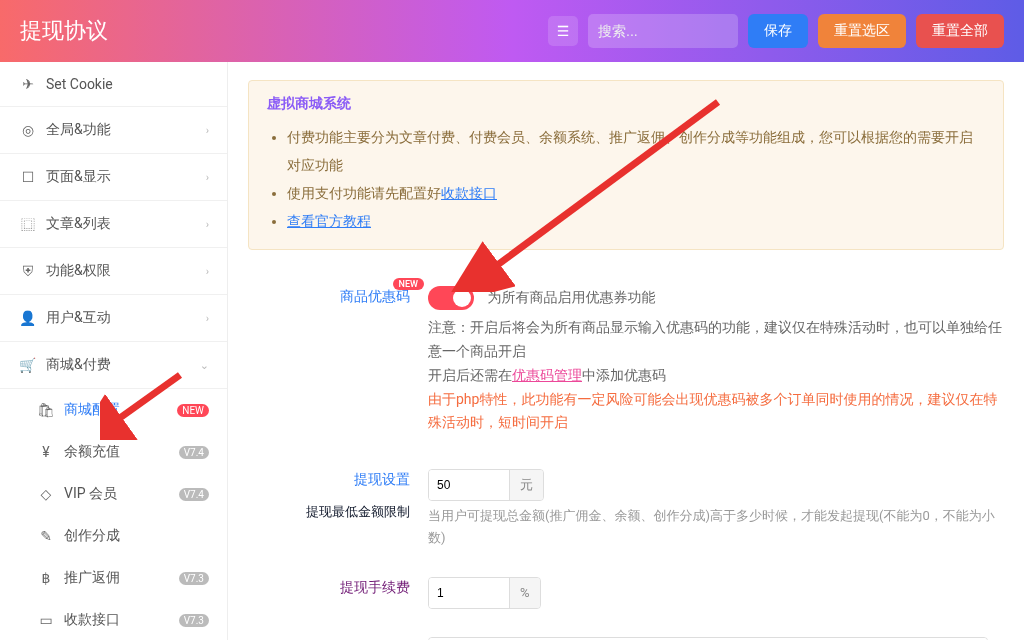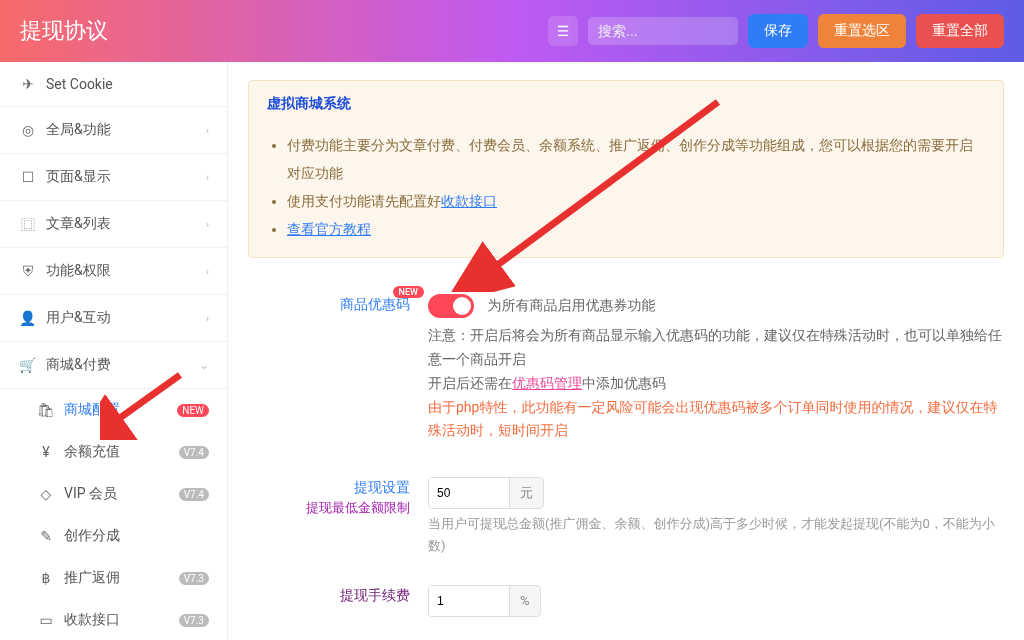--- a/index.html
+++ b/index.html
@@ -6,49 +6,49 @@
   body { font-family: -apple-system, BlinkMacSystemFont, "Segoe UI", Roboto, sans-serif; font-size: 14px; color: #333; background: #fff; }
   .header {
     height: 62px;
     background: linear-gradient(90deg, #f86a6a 0%, #bf5af2 50%, #5e5ce6 100%);
     display: flex; align-items: center; padding: 0 20px; color: #fff;
     position: relative; overflow: hidden;
   }
   .header .title { font-size: 22px; font-weight: 500; }
   .header .right { margin-left: auto; display: flex; align-items: center; gap: 10px; }
   .header .dash-icon { width: 30px; height: 30px; background: rgba(255,255,255,.15); border-radius: 5px; display:flex; align-items:center; justify-content:center; font-size:14px;}
-  .header input.search { width: 150px; height: 28px; border: none; border-radius: 5px; background: rgba(255,255,255,.2); color: #fff; padding: 0 10px; font-size: 14px;}
+  .header input.search { width: 150px; height: 34px; border: none; border-radius: 5px; background: rgba(255,255,255,.2); color: #fff; padding: 0 10px; font-size: 14px;}
   .header input.search::placeholder{ color:#eee; }
   .header .btn { height: 34px; padding: 0 16px; border: none; border-radius: 6px; color: #fff; font-size: 14px; cursor:pointer;text-align:right;}
   .btn-save { background: #2f7df6; }
   .btn-resetsec { background: #f0833a; }
   .btn-resetall { background: #e8514f; }
 
   .wrap { display: flex; }
   .sidebar { width: 228px; border-right: 1px solid #eee; min-height: 578px; background:#fff;}
   .side-item { display: flex; align-items: center; padding: 14px 18px; border-bottom: 1px solid #f0f0f0; color: #555; cursor:pointer; position:relative;}
   .side-item .icon { width: 20px; display:inline-flex; align-items:center; justify-content:center; margin-right: 8px; color:#666; font-size:14px;}
   .side-item .badge { margin-left:auto; font-size:10px; padding:1px 5px; border-radius:8px; color:#fff; }
   .side-item .chev { margin-left:auto; color:#bbb; font-size:11px;}
   .side-sub { padding-left: 14px; }
   .side-sub .side-item { padding: 12px 18px 12px 22px; border-bottom:none;}
   .side-sub .side-item.active { color:#2f7df6; }
   .badge-new { background:#ff4757; }
   .badge-grey { background:#bbb; }
 
   .main { flex: 1; padding: 18px 20px; }
   .notice { background:#fdf6ec; border:1px solid #f5e4c3; border-radius:4px; padding:14px 18px; margin-bottom:28px;}
-  .notice-title { font-weight:600; color:#1d4ed8; margin-bottom:18px; font-size:14px;}
+  .notice-title { font-weight:600; color:#8b5cf6; margin-bottom:10px; font-size:14px;}
   .notice ul { list-style: disc; padding-left:20px; color:#8a6d3b; font-size:14px; line-height:2;}
   .notice a { color:#2f7df6; text-decoration:underline; }
 
   .field-row { display:flex; padding: 8px 0 20px 0; border-bottom:0; }
   .field-label { width: 180px; text-align:right; padding-right:18px; padding-top:2px; color:#2f7df6; font-weight:500; font-size:14px; position:relative;}
   .field-label.plain { color:#701a75; font-weight:400;}
-  .field-label .sub { display:block; color:#a21caf; font-weight:400; font-size:13px; margin-top:2px;}
+  .field-label .sub { display:block; color:#0f172a; font-weight:400; font-size:13px; margin-top:14px;}
   .field-content { flex:1; color:#666; font-size:14px; line-height:1.7;}
   .field-content a { color:#ec4899; text-decoration:underline;}
   .field-content .warn { color:#f56c3f; }
   .new-pill { position:absolute; top:-8px; right:4px; background:#ff4757; color:#fff; font-size:9px; padding:1px 6px; border-radius:8px;}
 
   .toggle { width:46px; height:24px; background:#ff4757; border-radius:12px; position:relative; display:inline-block; vertical-align:middle; margin-right:10px;}
   .toggle::after{ content:""; position:absolute; right:3px; top:3px; width:18px; height:18px; background:#fff; border-radius:50%;}
 
   .num-input { display:inline-flex; align-items:stretch; border:1px solid #ddd; border-radius:4px; overflow:hidden; height:32px;}
   .num-input input { border:none; width:80px; padding:0 8px; font-size:12px; outline:none;}

